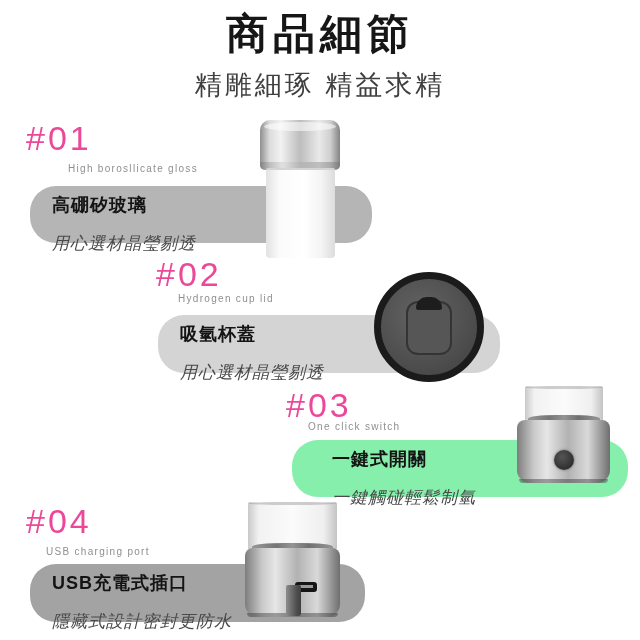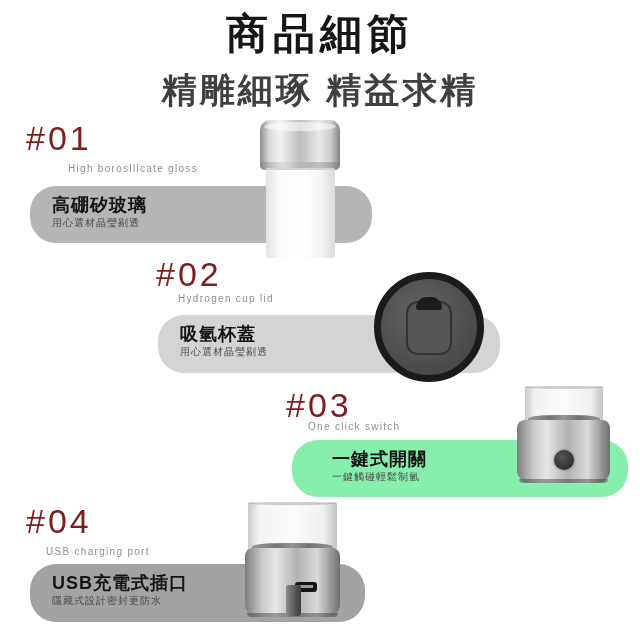--- a/index.html
+++ b/index.html
@@ -4,29 +4,29 @@
 <style>
   * { margin:0; padding:0; box-sizing:border-box; }
   html,body { width:640px; height:640px; background:#ffffff; overflow:hidden;
               font-family:"Liberation Sans","DejaVu Sans",sans-serif; }
   .stage { position:relative; width:640px; height:483px; background:#fff; }
 
   
   .page-title { position:absolute; top:6px; left:0; width:640px; text-align:center;
     font-size:42px; font-weight:800; letter-spacing:5px; color:#161616; }
   .page-subtitle { position:absolute; top:67px; left:0; width:640px; text-align:center;
-    font-size:35px; font-weight:700; letter-spacing:3px; color:#3f3f3f; }
+    font-size:27px; font-weight:400; letter-spacing:3px; color:#3f3f3f; }
 
   
-  .sec-number { position:absolute; font-size:34px; font-weight:500; color:#7f1d1d;
+  .sec-number { position:absolute; font-size:34px; font-weight:500; color:#ec4899;
     letter-spacing:3px; line-height:1; }
   .sec-caption { position:absolute; font-size:10px; color:#8f8f8f; letter-spacing:1.3px; }
   .feature-box { position:absolute; border-radius:26px; padding:8px 0 0 22px; z-index:1; }
   .feature-title { font-size:18px; font-weight:700; color:#141414; letter-spacing:1px; line-height:22px; }
-  .feature-desc { margin-top:0; font-size:10px; color:#4a4a4a; letter-spacing:1px; }
+  .feature-desc { margin-top:16px; font-size:17px; color:#4a4a4a; letter-spacing:1px;font-style:italic; }
 
   .box1 { left:30px;  top:186px; width:342px; height:57px; background:#b5b5b5; }
   .box2 { left:158px; top:315px; width:342px; height:58px; background:#d4d4d4; }
   .box3 { left:292px; top:440px; width:336px; height:57px; background:#86efac;padding-left:40px; }
   .box4 { left:30px;  top:564px; width:335px; height:58px; background:#a3a3a3; }
 
   .n1 { left:26px;  top:121px; } .c1 { left:44px;  top:163px;padding-left:24px; }
   .n2 { left:156px; top:257px; } .c2 { left:178px; top:293px; }
   .n3 { left:286px; top:388px; } .c3 { left:308px; top:421px; }
   .n4 { left:26px;  top:504px; } .c4 { left:46px;  top:546px; }

